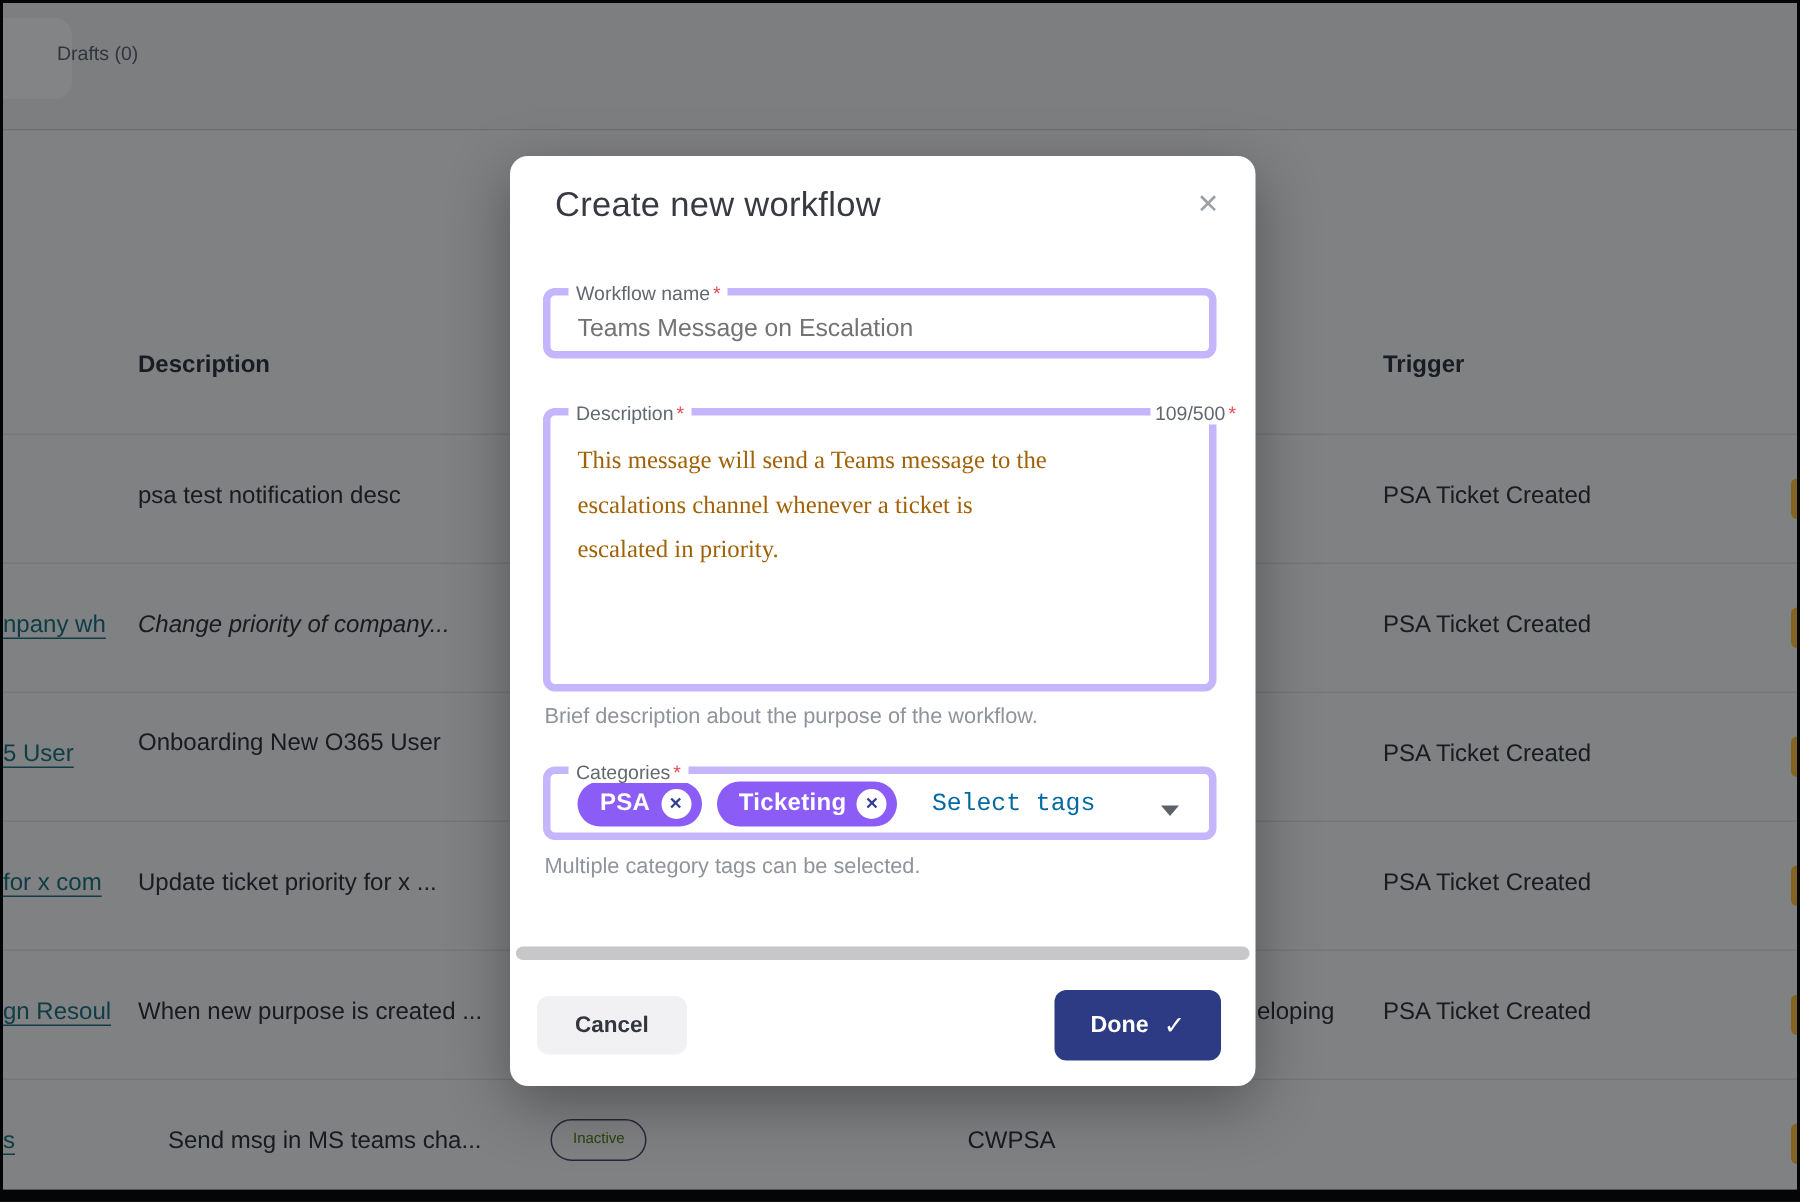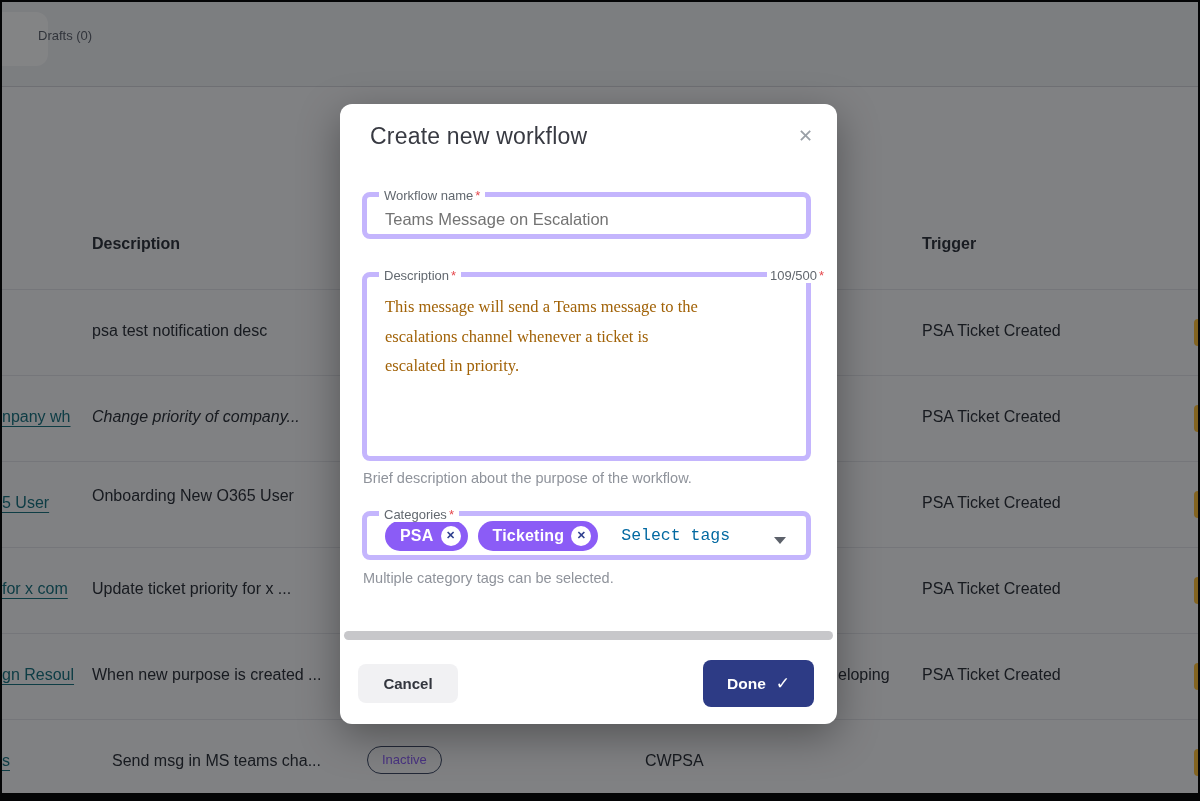--- a/index.html
+++ b/index.html
@@ -9,21 +9,21 @@
   
   #page { position:absolute; left:2px; top:2px; width:1196px; height:791px; background:#f1f2f5; overflow:hidden; }
   .tab-card { position:absolute; left:-52px; top:10px; width:98px; height:54px; background:#ffffff; border-radius:12px; }
   .tab-label { position:absolute; left:36px; top:26px; font-size:13px; color:#5b606b; }
   .hdiv { position:absolute; left:0; width:1196px; height:1px; background:#d4d5da; }
   .table-area { position:absolute; left:0; top:85px; width:1196px; height:706px; background:#f8f8fa; }
   .row-line { position:absolute; left:0; width:1196px; height:1px; background:#e2e3e8; }
   .th { position:absolute; font-size:16px; font-weight:bold; color:#2b2f38; }
   .td { position:absolute; font-size:16px; color:#282c35; white-space:nowrap; }
   .td-link { position:absolute; font-size:16px; color:#15707f; text-decoration:underline; text-underline-offset:4px; white-space:nowrap; cursor:pointer; }
-  .status-pill { position:absolute; height:28px; line-height:26px; padding:0 14px; border:1.5px solid #3c4763; border-radius:14px; font-size:13px; color:#8b5cf6; background:transparent; }
+  .status-pill { position:absolute; height:28px; line-height:26px; padding:0 14px; border:1.5px solid #3c4763; border-radius:14px; font-size:10px; color:#4d7c0f; background:transparent; }
   .edge-badge { position:absolute; left:1192px; width:8px; height:27px; background:#ffbe37; border-radius:4px 0 0 4px; }
   .edge-header { position:absolute; left:1193px; top:236px; width:7px; height:15px; background:#8e9176; }
 
   
   #overlay { position:absolute; left:0; top:0; width:1200px; height:801px; background:rgba(8,9,12,0.50); }
 
   
   #modal { position:absolute; left:340px; top:104px; width:497px; height:620px; background:#ffffff; border-radius:12px; box-shadow:0 12px 40px rgba(0,0,0,0.35); }
   .modal-title { position:absolute; left:30px; top:19px; font-size:23px; font-weight:500; color:#383a42; letter-spacing:0.2px; }
   .modal-close { position:absolute; right:24px; top:22px; font-size:18px; color:#9aa0a7; cursor:pointer; line-height:20px; }

